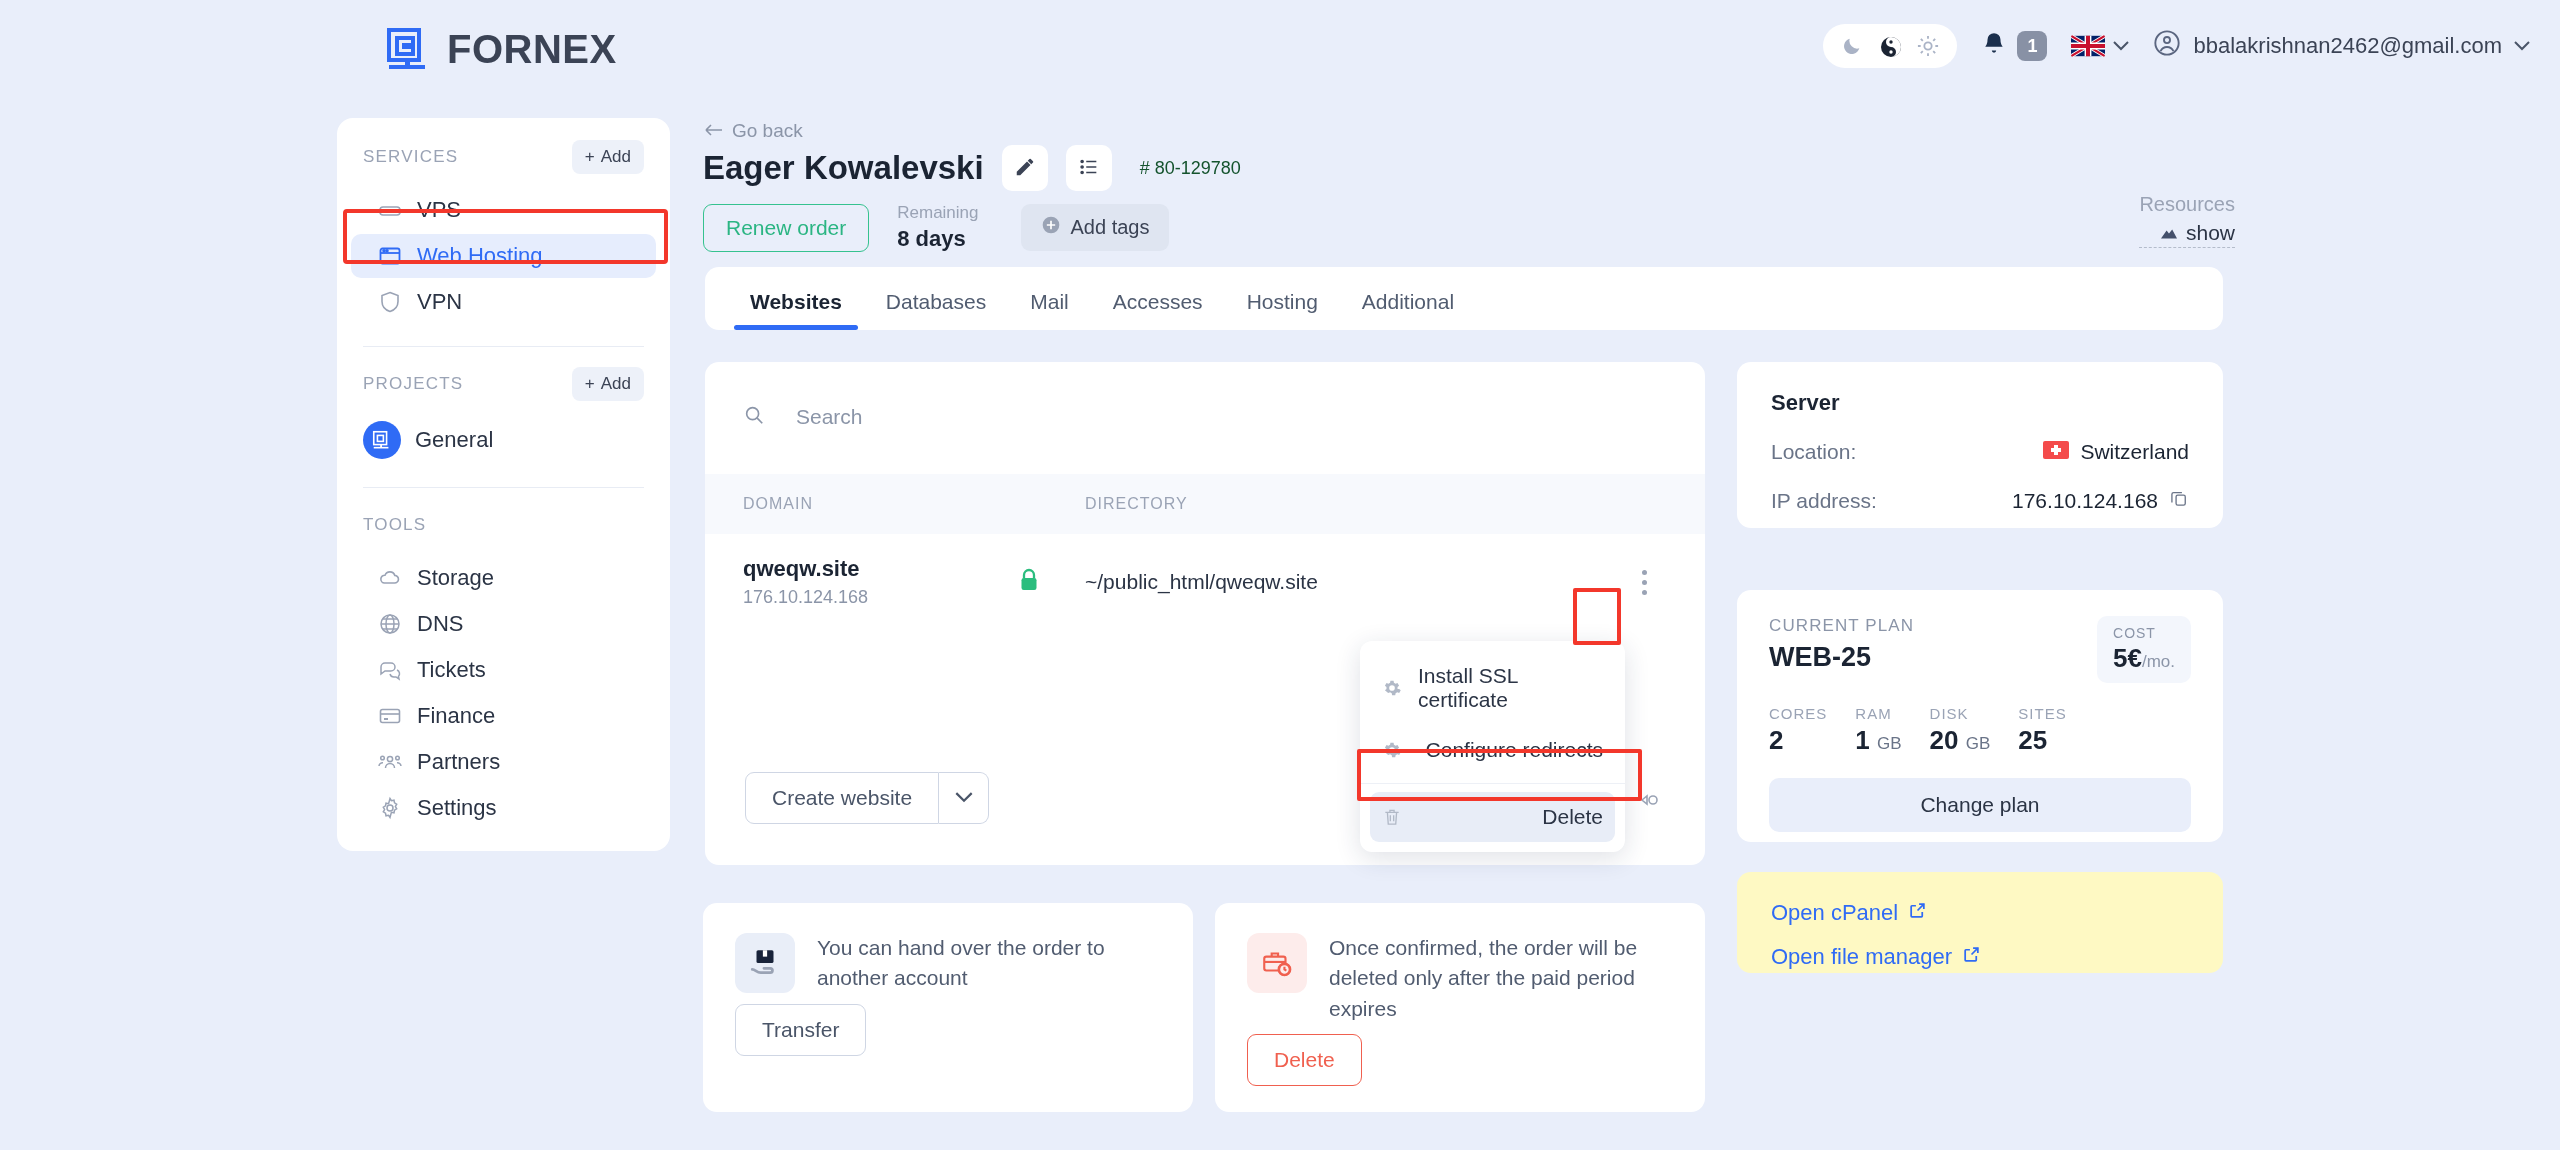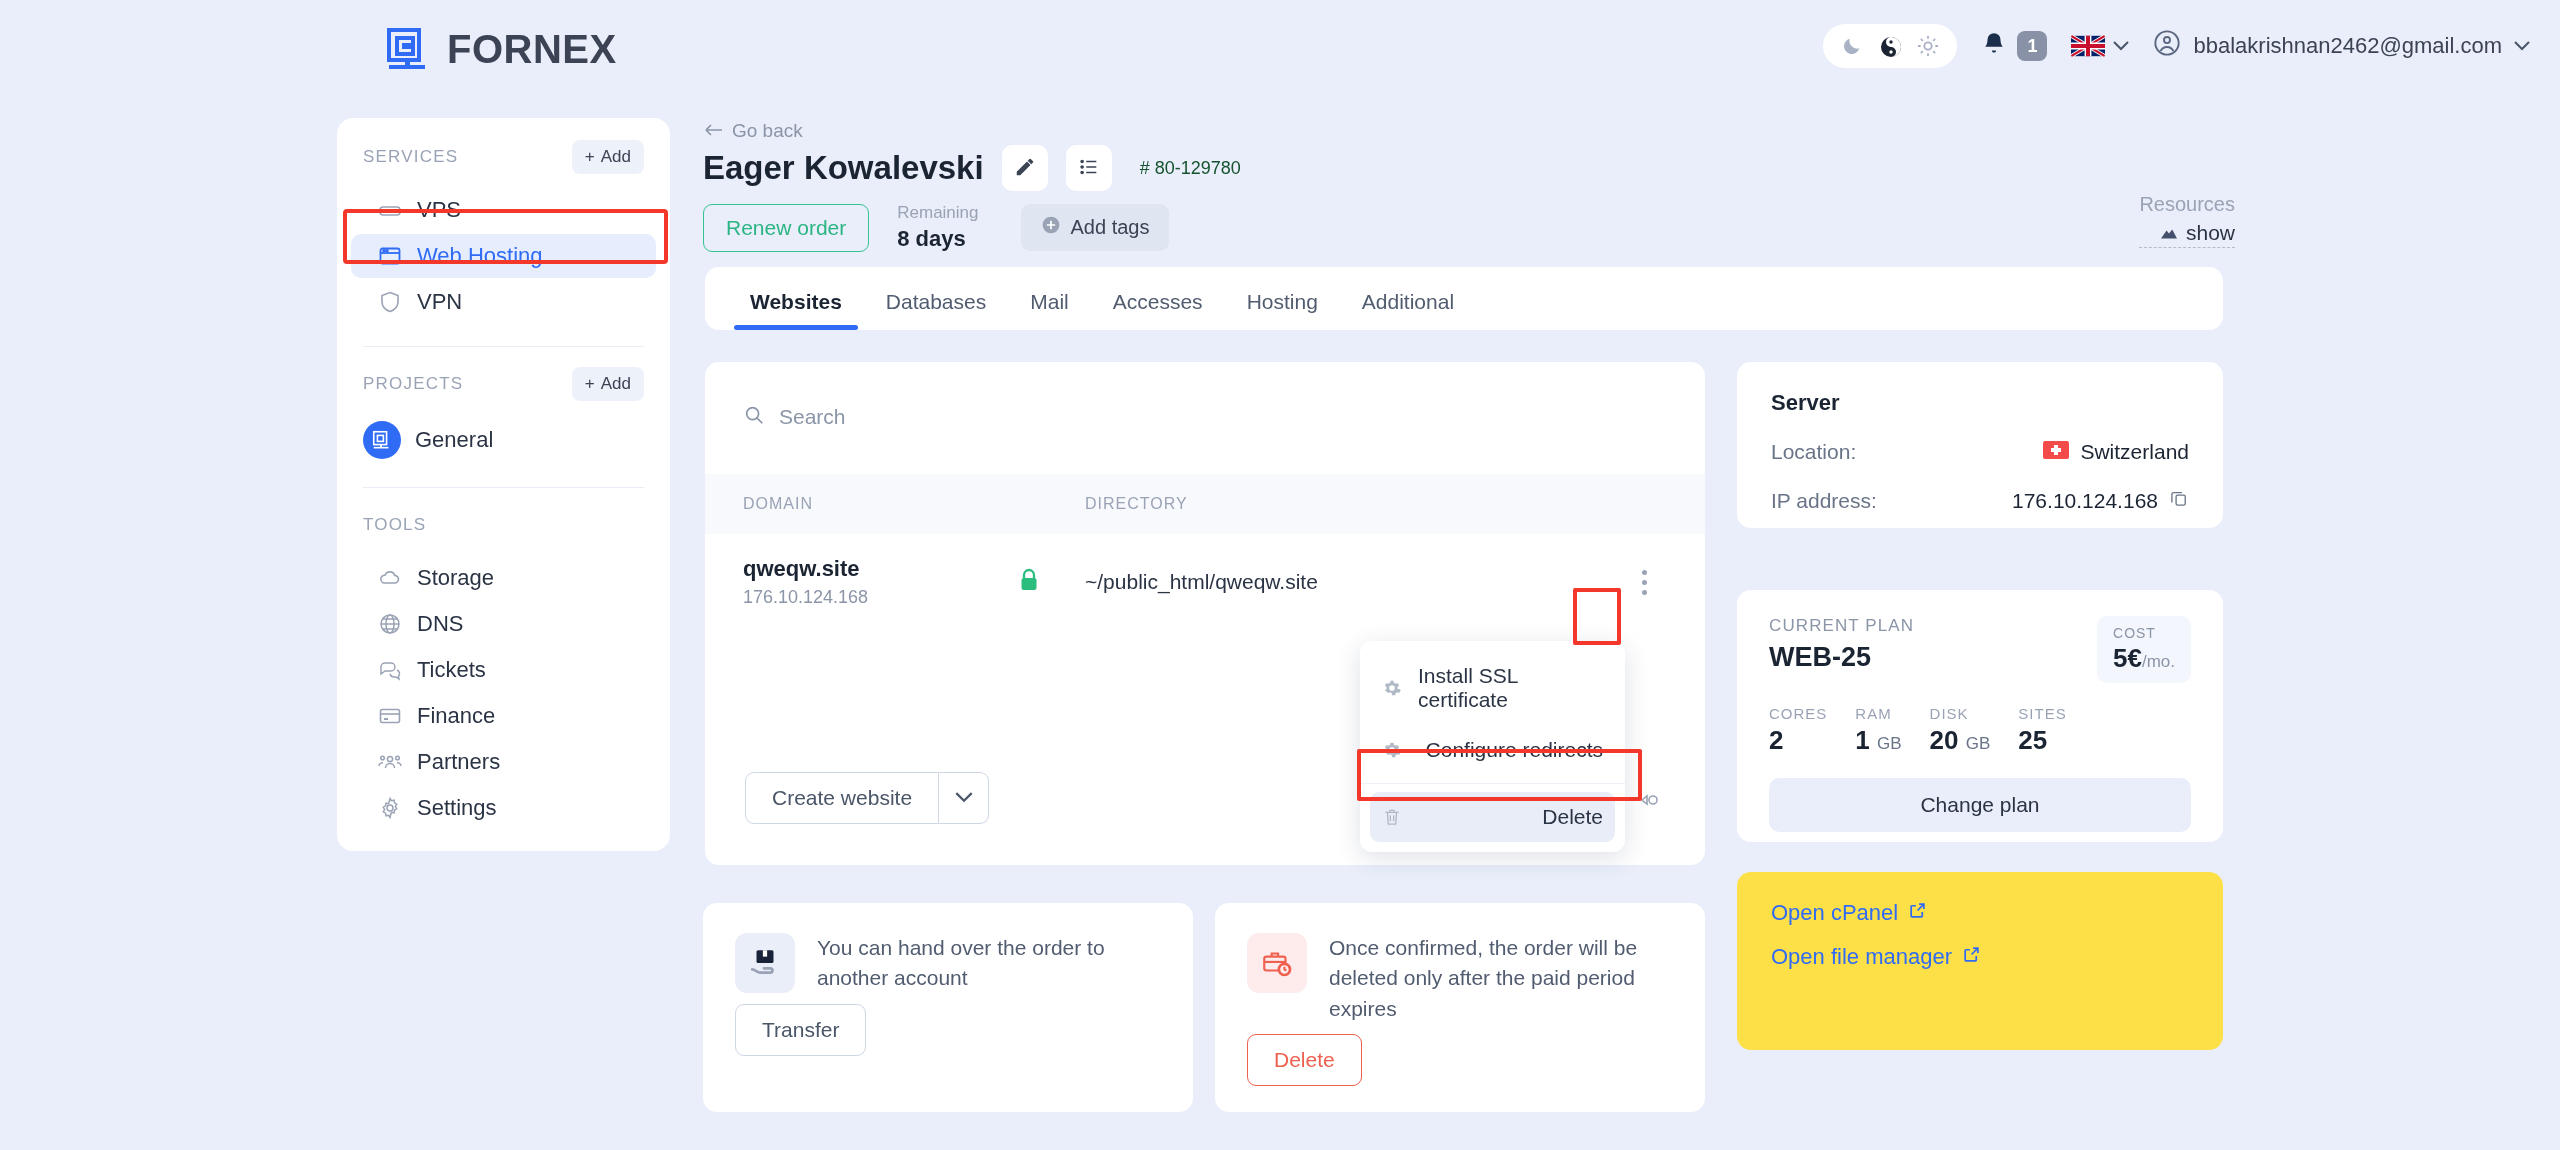--- a/index.html
+++ b/index.html
@@ -114,21 +114,21 @@
   .tab.active::after {
     content: ""; position: absolute; left: 0; right: 6px; bottom: 0; height: 5px;
     background: #2f6bf5; border-radius: 3px;
   }
 
   
   .sites-card {
     position: absolute; left: 705px; top: 362px; width: 1000px; height: 503px;
     background: #fff; border-radius: 14px; overflow: visible;
   }
-  .search-row { display: flex; align-items: center; gap: 14px; padding: 42px 38px 0 38px; }
+  .search-row { display: flex; align-items: center; gap: 31px; padding: 42px 38px 0 38px; }
   .search-input {
     border: none; outline: none; font-size: 21px; color: #2b3445;
     font-family: inherit; background: transparent; width: 500px;
   }
   .search-input::placeholder { color: #8b95a8; }
   .tbl-head {
     display: flex; align-items: center; background: #f7f9fd;
     margin-top: 44px; height: 60px; padding: 0 38px;
     font-size: 16px; letter-spacing: 1px; color: #9aa3b5;
   }
@@ -201,22 +201,22 @@
   .specs { display: flex; gap: 28px; margin-top: 22px; }
   .spec .sl { font-size: 15px; letter-spacing: 1px; color: #9aa3b5; }
   .spec .sv { font-size: 26px; font-weight: 700; color: #1b2433; margin-top: 3px; }
   .spec .sv .su { font-size: 17px; font-weight: 400; color: #6a7488; }
   .change-btn {
     margin-top: 22px; width: 100%; background: #e9eefa; border: none; border-radius: 10px;
     padding: 15px 0; font-size: 21px; color: #2b3445; font-family: inherit; cursor: pointer;
   }
 
   .links-card {
-    position: absolute; left: 1737px; top: 872px; width: 486px; height: 178px;
-    background: #fde047; border-radius: 14px; padding: 28px 34px;
+    position: absolute; left: 1737px; top: 872px; width: 486px; height: 101px;
+    background: #fef9c3; border-radius: 14px; padding: 28px 34px;
   }
   .ext-link {
     display: flex; align-items: center; gap: 10px; font-size: 22px; color: #2f6bf5;
     margin-bottom: 18px; cursor: pointer;
   }
 
   
   .info-card {
     position: absolute; background: #fff; border-radius: 14px; padding: 30px 32px;
   }

